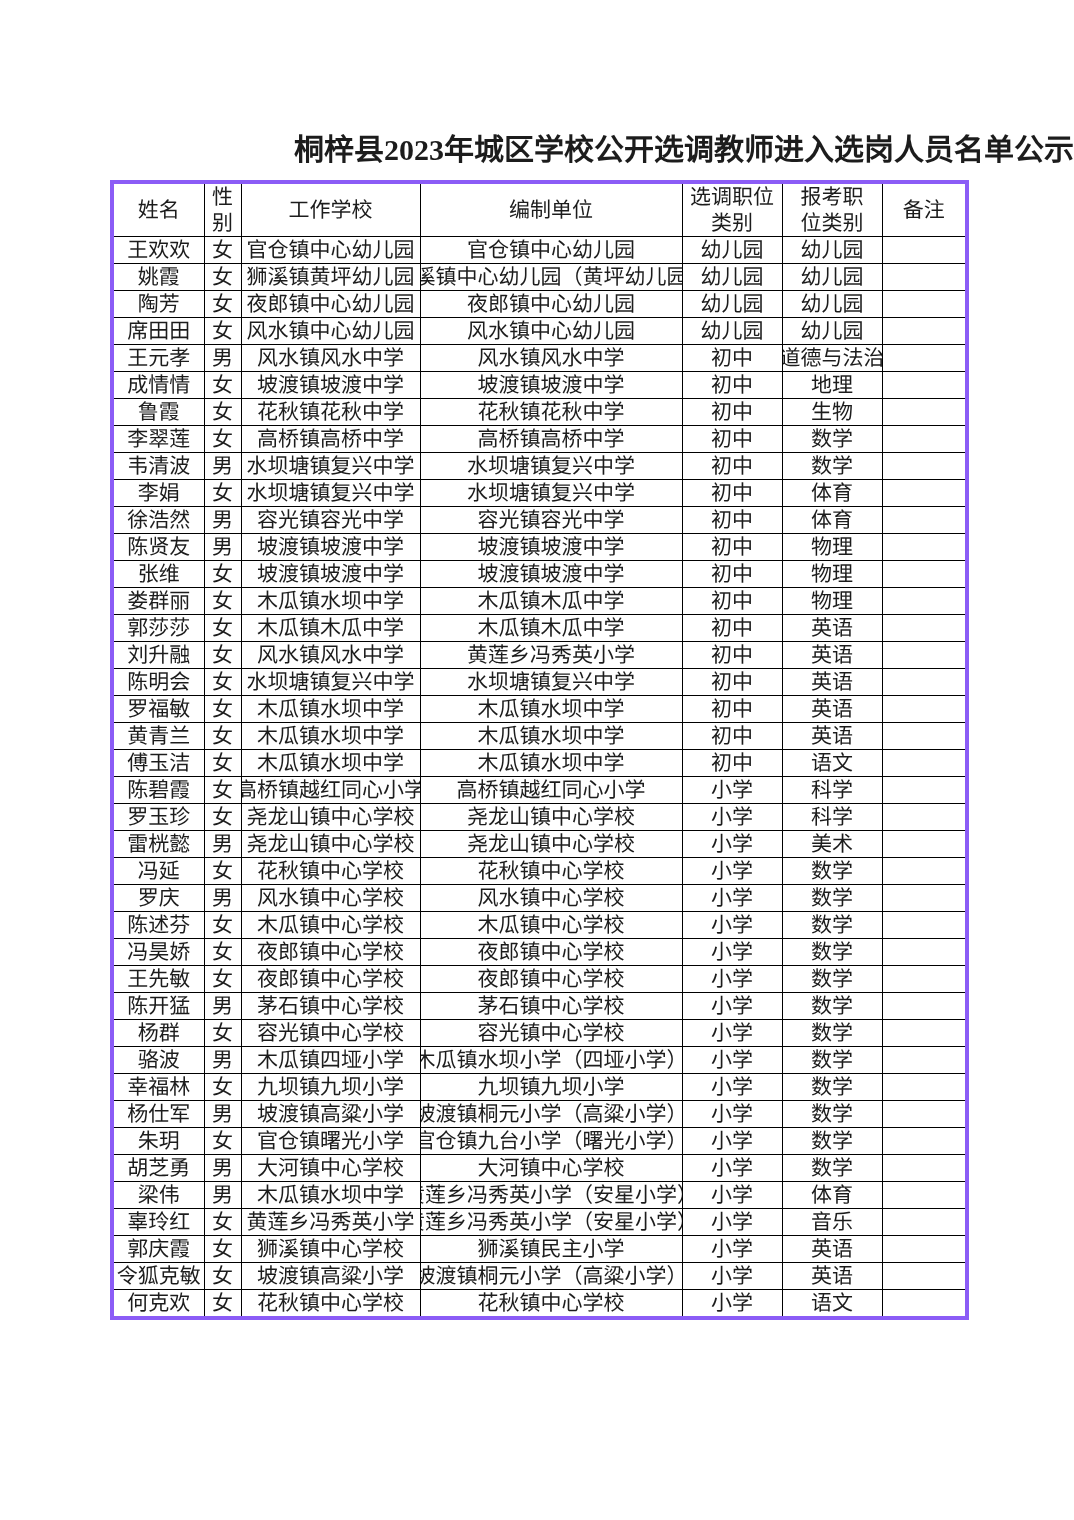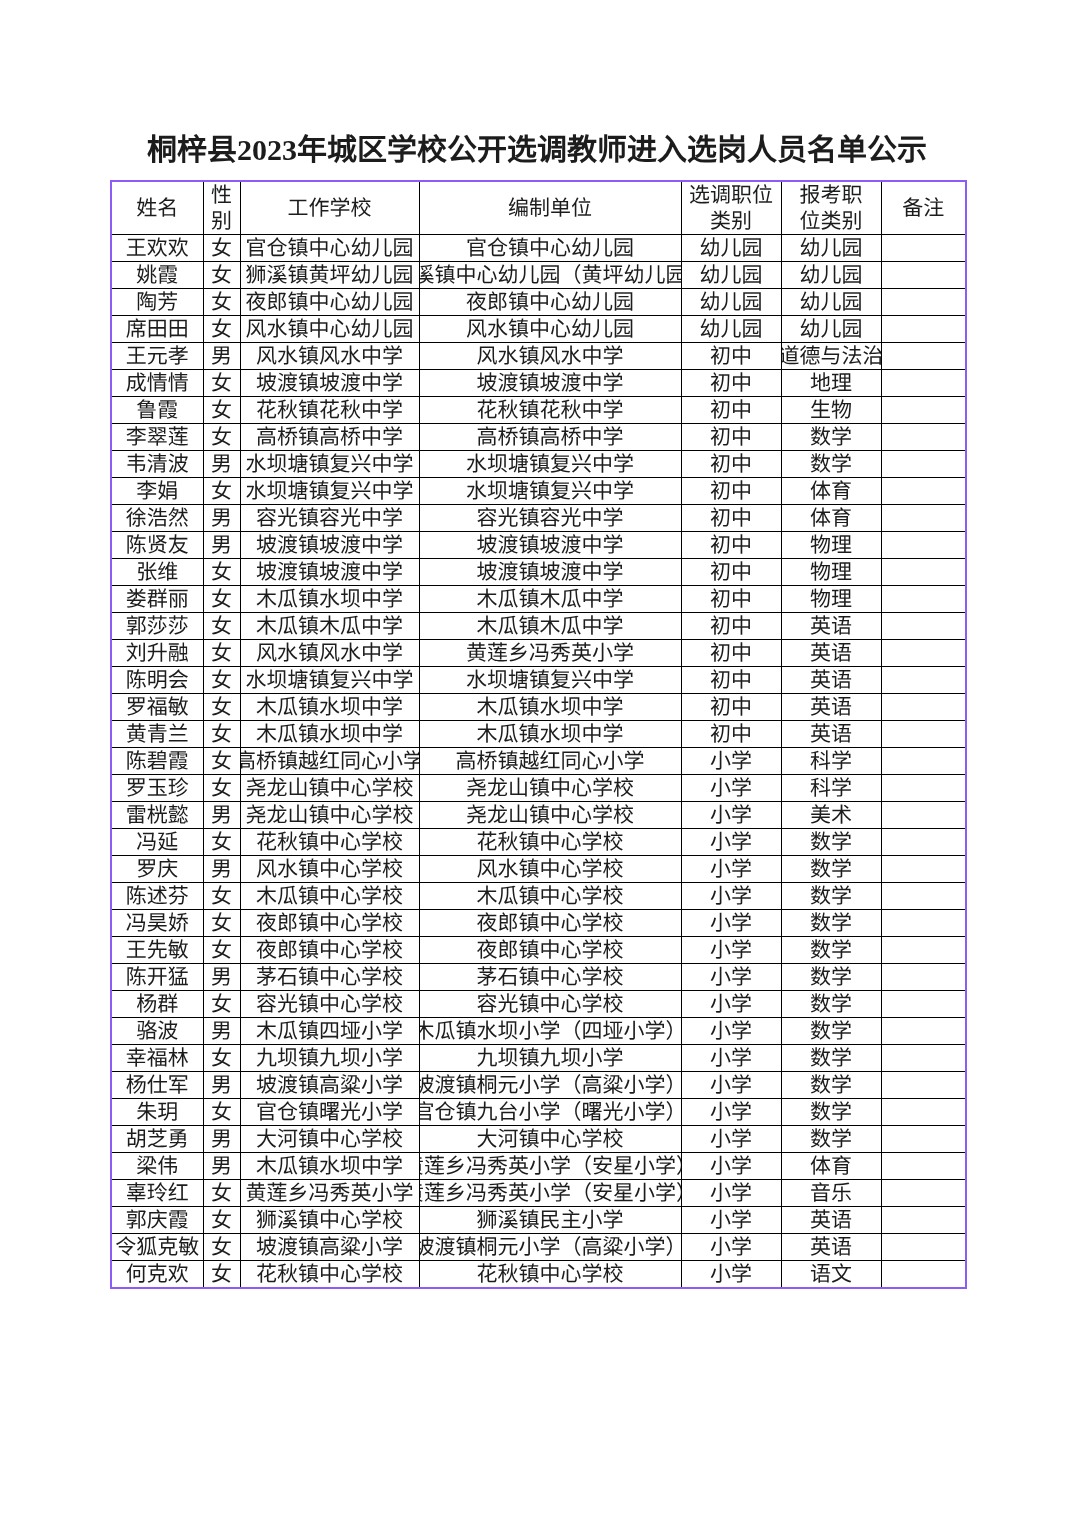--- a/index.html
+++ b/index.html
@@ -13,35 +13,35 @@
     position: relative;
     font-family: "Liberation Serif", "DejaVu Serif", serif;
     color: #1c1c1c;
     overflow: hidden;
   }
   .doc-title {
     position: absolute;
     top: 130px;
     left: 0;
     width: 1074px;
-    text-align: center;
+    text-align: right;
     font-size: 30px;
     font-weight: bold;
     line-height: 40px;
     margin: 0;
     white-space: nowrap;
   }
   table.roster {
     position: absolute;
     left: 110px;
     top: 180px;
     width: 855px;
     table-layout: fixed;
     border-collapse: collapse;
-    border: 2px solid #8b5cf6;
+    border: 4px solid #8b5cf6;
   }
   col.c-name    { width: 92px; }
   col.c-gender  { width: 37px; }
   col.c-school  { width: 179px; }
   col.c-unit    { width: 262px; }
   col.c-cat     { width: 100px; }
   col.c-applied { width: 100px; }
   col.c-note    { width: 85px; }
   th, td {
     border: 1px solid #000;
@@ -543,20 +543,43 @@
         </td>
     <td>
           <div class="cell">英语</div>
         </td>
     <td>
           <div class="cell"></div>
         </td>
   </tr>
       <tr>
     <td>
+          <div class="cell">傅玉洁</div>
+        </td>
+    <td>
+          <div class="cell">女</div>
+        </td>
+    <td>
+          <div class="cell">木瓜镇水坝中学</div>
+        </td>
+    <td>
+          <div class="cell">木瓜镇水坝中学</div>
+        </td>
+    <td>
+          <div class="cell">初中</div>
+        </td>
+    <td>
+          <div class="cell">语文</div>
+        </td>
+    <td>
+          <div class="cell"></div>
+        </td>
+  </tr>
+      <tr>
+    <td>
           <div class="cell">陈碧霞</div>
         </td>
     <td>
           <div class="cell">女</div>
         </td>
     <td>
           <div class="cell">高桥镇越红同心小学</div>
         </td>
     <td>
           <div class="cell">高桥镇越红同心小学</div>

